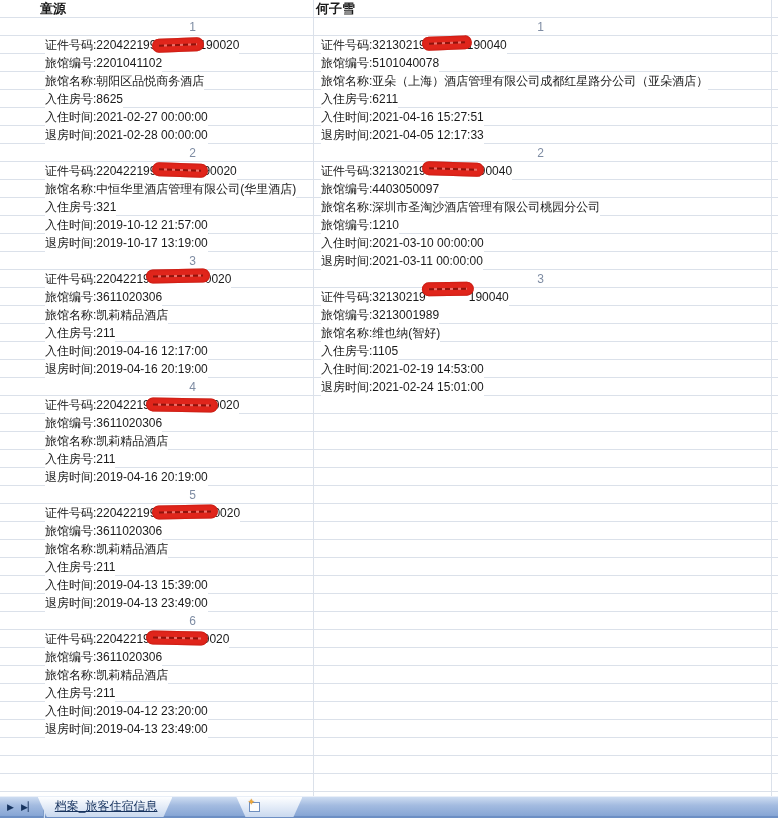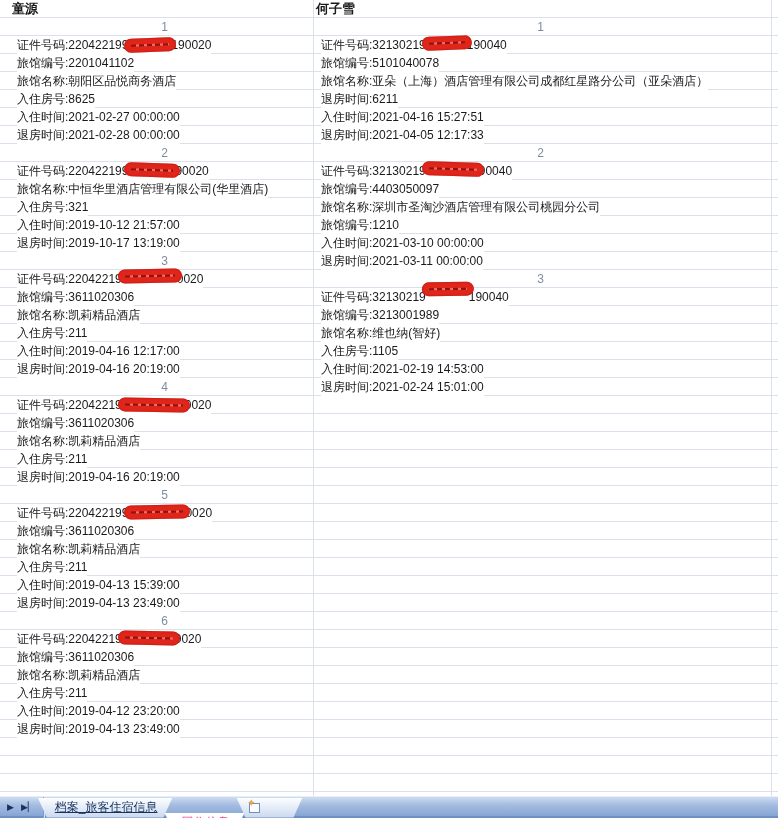--- a/index.html
+++ b/index.html
@@ -3,42 +3,42 @@
 <meta charset="utf-8">
 <style>
   html,body{margin:0;padding:0}
   body{width:778px;height:818px;position:relative;overflow:hidden;
        font-family:"Liberation Sans","DejaVu Sans",sans-serif;background:#fff;color:#1a1a1a;}
   
   #grid{position:absolute;left:0;top:0;right:0;bottom:21px;
         background:repeating-linear-gradient(to bottom,#ffffff 0 17px,#dbe1ea 17px 18px);}
   .vline{position:absolute;top:0;bottom:0;width:1px;background:#dbe1ea;}
   .col{position:absolute;top:0;}
-  .col-a{left:8px;width:313px;}
+  .col-a{left:0;width:313px;padding-left:36px;}
   .col-b{left:312px;width:457px;}
   .row{height:18px;line-height:18px;font-size:12px;white-space:nowrap;}
   .person-row{font-weight:bold;font-size:13px;padding-left:4px;}
   .num-row{text-align:center;color:#7e8ca3;font-size:12px;}
   .field-row{padding-left:9px;}
   .field-row .cellspan{display:inline-block;background:#fff;height:17px;line-height:17px;}
   
   .redact{display:inline-block;position:relative;height:14px;border-radius:8px;
           background:#e0251b;box-shadow:inset 0 0 2px #a91109;vertical-align:-3px;
           margin:0 -5px 0 -4px;}
   .redact::after{content:"";position:absolute;left:7px;right:7px;top:6px;height:2px;
           background:repeating-linear-gradient(90deg,#8f130c 0 5px,rgba(255,255,255,.35) 5px 8px);}
   
   #tabbar{position:absolute;left:0;right:0;bottom:0;height:21px;
           background:linear-gradient(180deg,#cddcf1 0%,#a3bbe0 40%,#8aa8d6 85%,#7d9cce 100%);
           border-top:1px solid #e9eff8;box-shadow:inset 0 -2px 0 #6d8fc4;
           display:flex;align-items:stretch;}
   #sheetnav{display:flex;align-items:center;gap:7px;padding:0 8px 0 7px;
             border-right:1px solid #7d9cc9;box-shadow:1px 0 0 #d6e2f3;}
   .navarrow{color:#16335e;font-size:9px;line-height:1;cursor:default;}
-  #tabs{display:flex;align-items:center;margin-left:2px;}
+  #tabs{display:flex;align-items:flex-start;margin-left:2px;}
   .tab{clip-path:polygon(0 0,100% 0,calc(100% - 9px) 100%,9px 100%);
        margin-left:-8px;padding:0 15px 0 17px;line-height:19px;font-size:12px;height:20px;}
   .tab.inactive{background:linear-gradient(180deg,#fdfeff,#d9e4f4 70%,#c9d8ee);
        color:#17335f;text-decoration:underline;z-index:1;}
   .tab.active{background:#ffffff;color:#ec4899;z-index:2;margin-top:30px;}
   .tab.addtab{width:34px;background:linear-gradient(180deg,#fdfeff,#d9e4f4 70%,#c9d8ee);
        z-index:0;position:relative;}
   .addsheet-ico{position:absolute;left:12px;top:4px;width:12px;height:11px;}
   .addsheet-ico .pg{position:absolute;right:0;bottom:0;width:9px;height:8px;background:#fdfdfd;
        border:1px solid #6f8fbf;}
@@ -94,21 +94,21 @@
         <div class="row field-row"><span class="cellspan">入住房号:211</span></div>
         <div class="row field-row"><span class="cellspan">入住时间:2019-04-12 23:20:00</span></div>
         <div class="row field-row"><span class="cellspan">退房时间:2019-04-13 23:49:00</span></div>
       </div>
       <div class="col col-b">
         <div class="row person-row">何子雪</div>
         <div class="row num-row">1</div>
         <div class="row field-row"><span class="cellspan">证件号码:32130219<span class="redact" style="width: 50px; transform: rotate(-2deg) translateY(-2px);"></span>190040</span></div>
         <div class="row field-row"><span class="cellspan">旅馆编号:5101040078</span></div>
         <div class="row field-row"><span class="cellspan">旅馆名称:亚朵（上海）酒店管理有限公司成都红星路分公司（亚朵酒店）</span></div>
-        <div class="row field-row"><span class="cellspan">退房时间:6211</span></div>
+        <div class="row field-row"><span class="cellspan">入住房号:6211</span></div>
         <div class="row field-row"><span class="cellspan">入住时间:2021-04-16 15:27:51</span></div>
         <div class="row field-row"><span class="cellspan">退房时间:2021-04-05 12:17:33</span></div>
         <div class="row num-row">2</div>
         <div class="row field-row"><span class="cellspan">证件号码:32130219<span class="redact" style="width: 62px; transform: rotate(2deg) translateY(-2px);"></span>90040</span></div>
         <div class="row field-row"><span class="cellspan">旅馆编号:4403050097</span></div>
         <div class="row field-row"><span class="cellspan">旅馆名称:深圳市圣淘沙酒店管理有限公司桃园分公司</span></div>
         <div class="row field-row"><span class="cellspan">旅馆编号:1210</span></div>
         <div class="row field-row"><span class="cellspan">入住时间:2021-03-10 00:00:00</span></div>
         <div class="row field-row"><span class="cellspan">退房时间:2021-03-11 00:00:00</span></div>
         <div class="row num-row">3</div>

